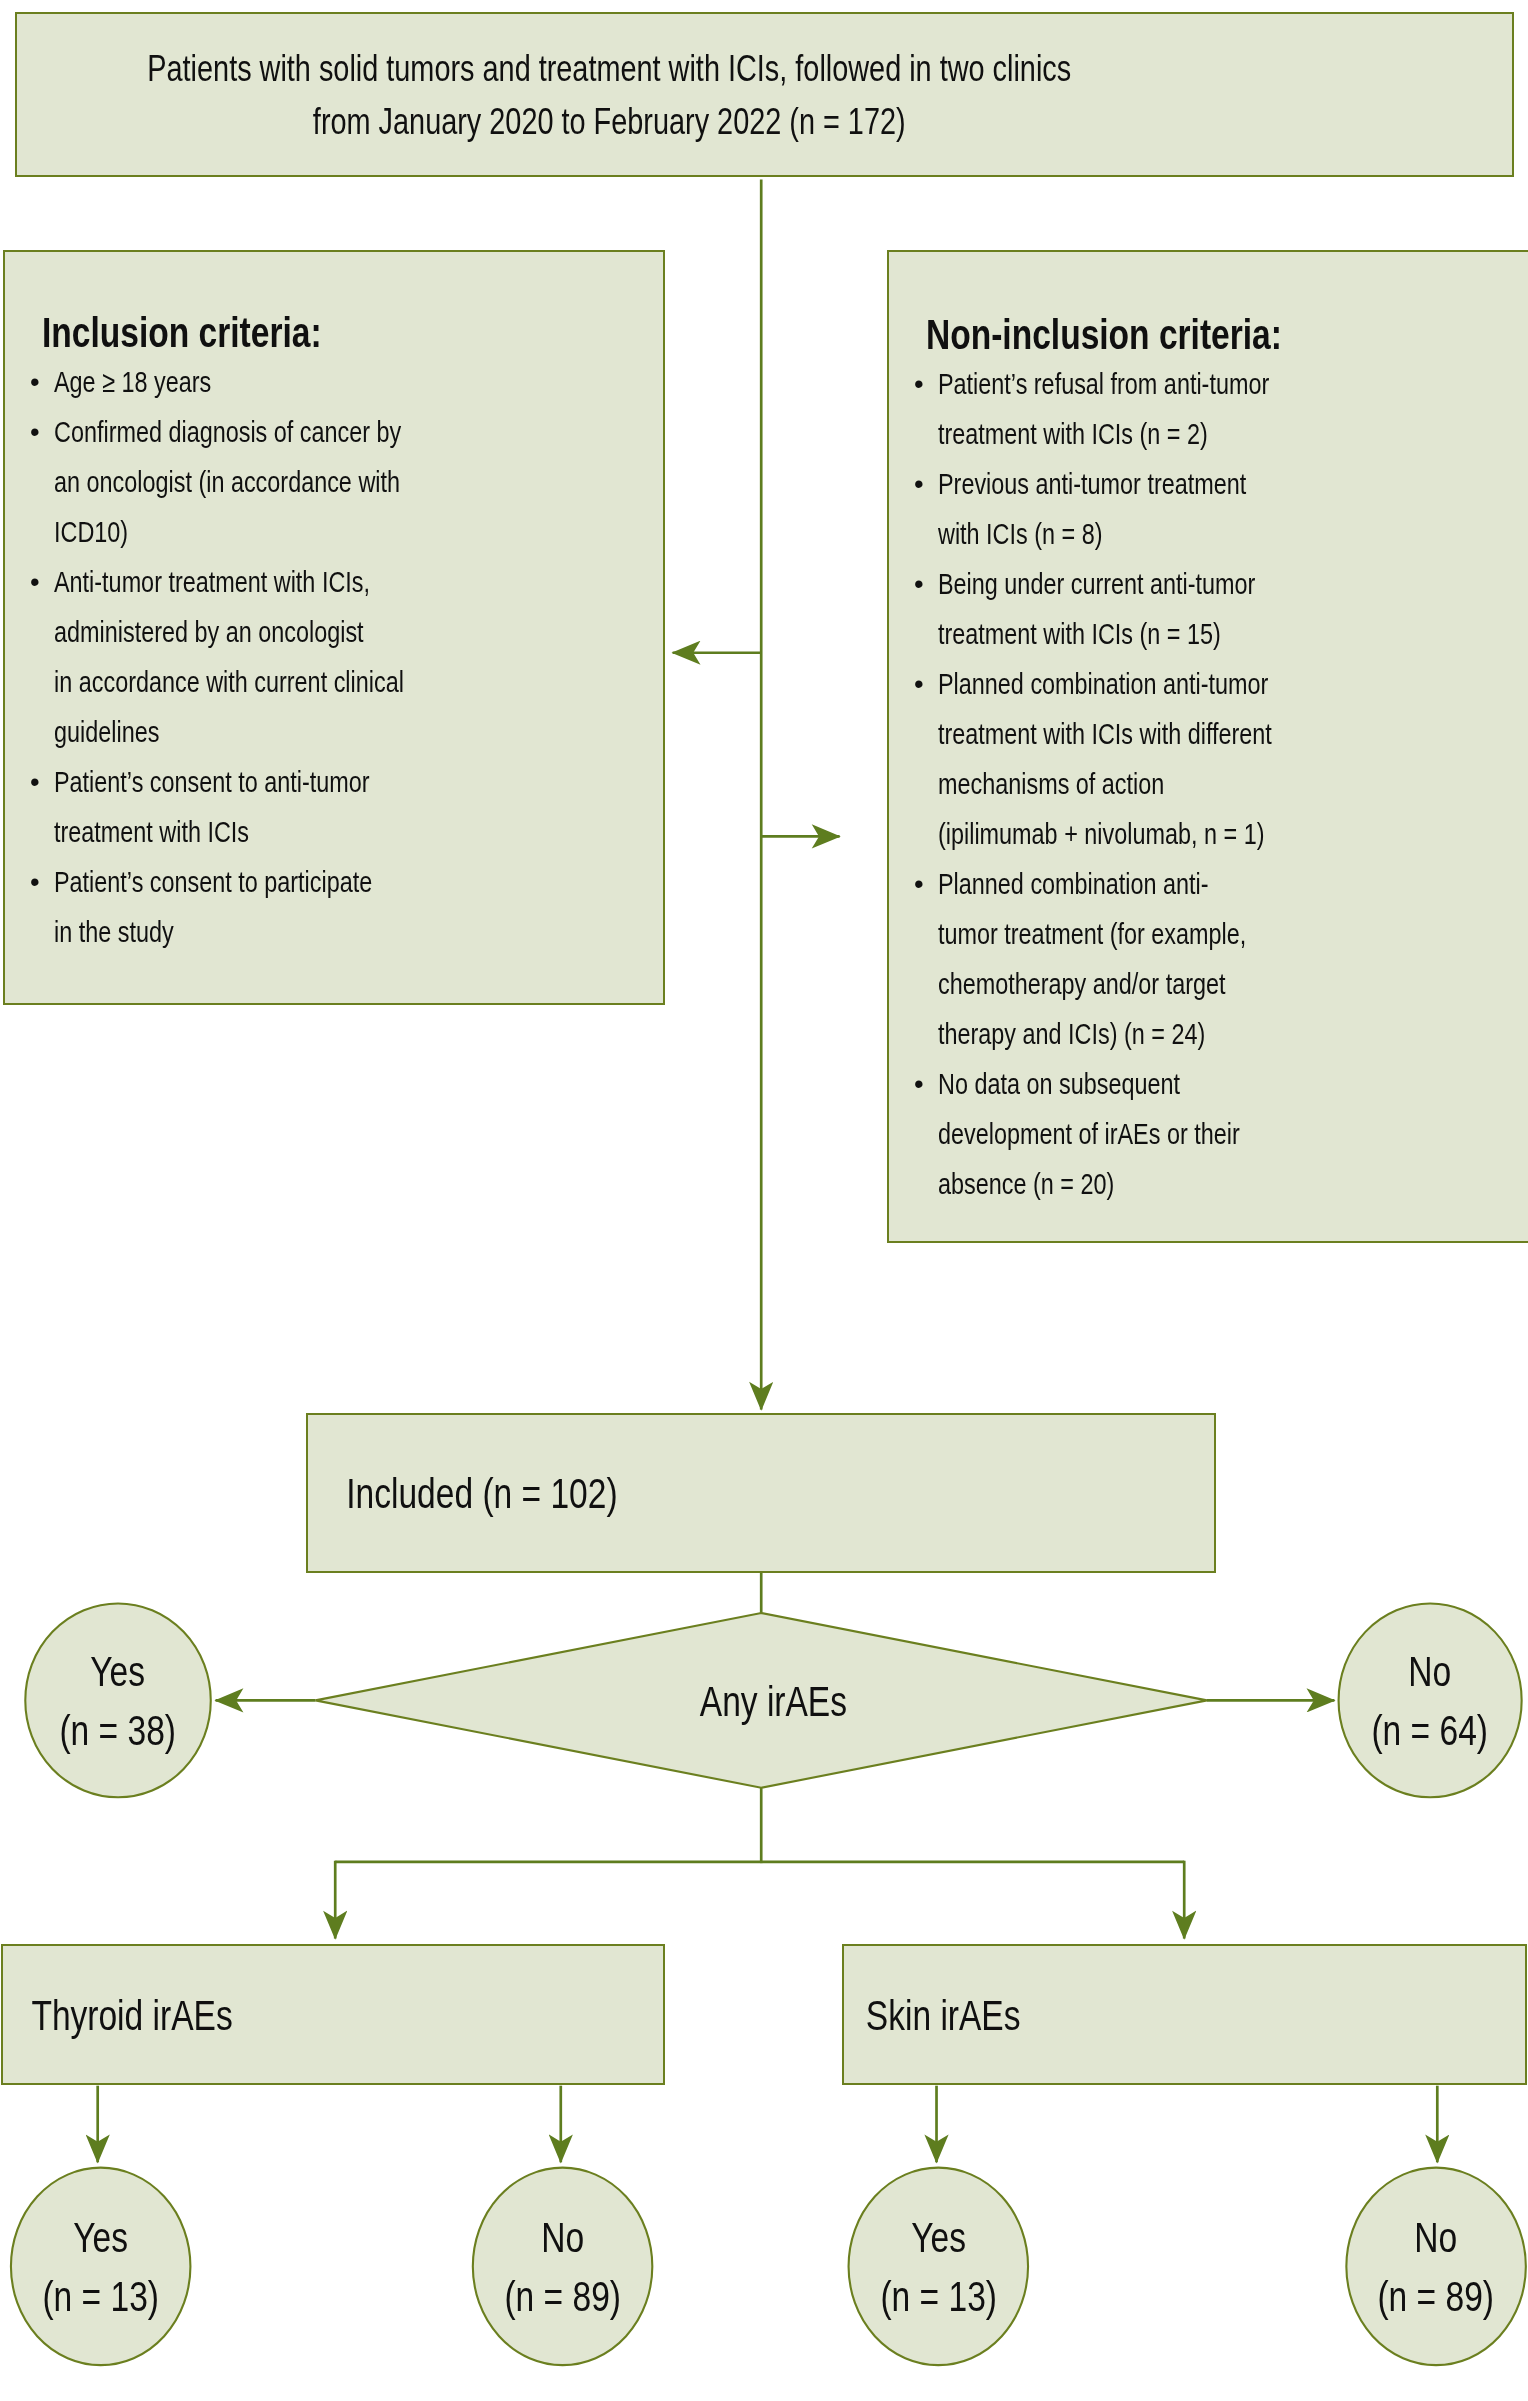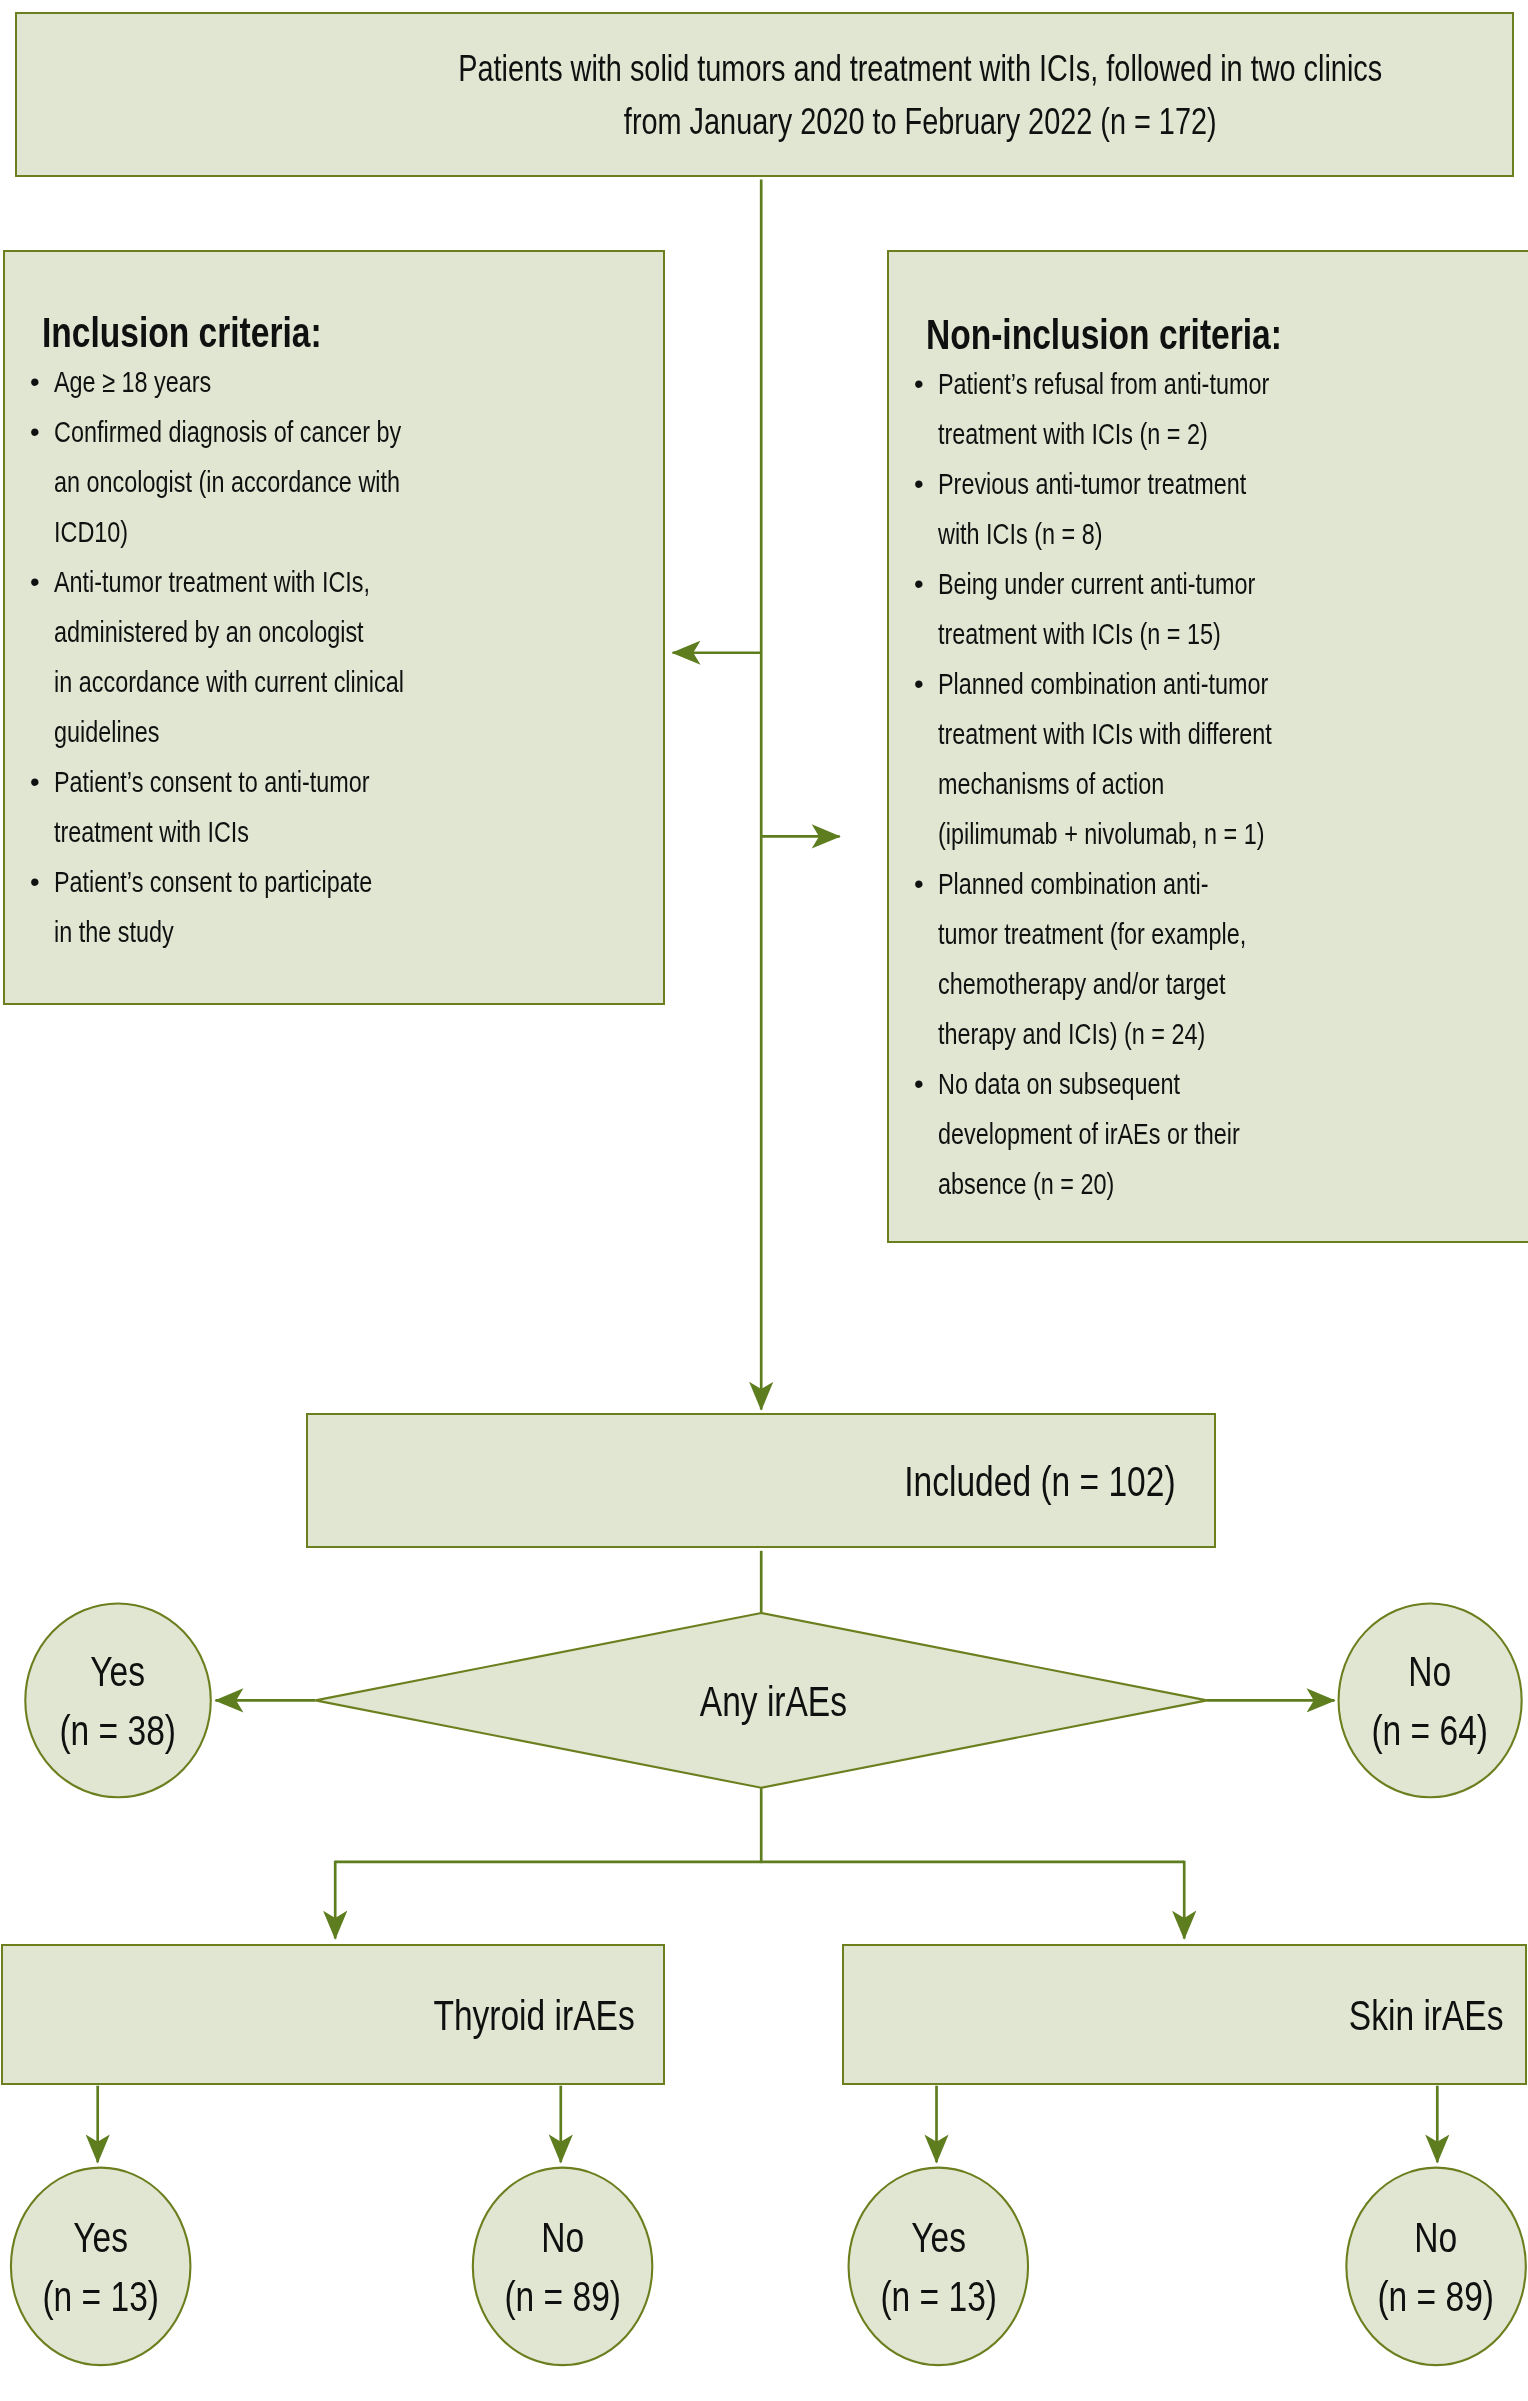--- a/index.html
+++ b/index.html
@@ -14,21 +14,21 @@
 
   svg.overlay { position: absolute; left: 0; top: 0; z-index: 1; }
   .edge { stroke: var(--line); stroke-width: 4.5px; fill: none; }
   .ah   { fill: var(--line); }
   .shape { fill: var(--fill); stroke: var(--border); stroke-width: 3.5px; }
 
   .box {
     position: absolute; z-index: 2; box-sizing: border-box;
     background: var(--fill); border: 2.4px solid var(--border);
   }
-  .label-box { display: flex; align-items: center; justify-content: flex-end; }
+  .label-box { display: flex; align-items: center; justify-content: flex-start; }
 
   .cond {
     display: inline-block;
     transform: scaleX(0.78);
     white-space: pre-line;
   }
   .cond.left  { transform-origin: 0 0; white-space: pre; }
   .cond.center{ transform-origin: 50% 50%; text-align: center; }
 
   .title-text  { font-size: 37px; line-height: 53px; }
@@ -166,21 +166,21 @@
       </li>
         <li class="crit-item">
         <span class="bullet">•</span>
         <span class="li-text"><span class="cond left">No data on subsequent
 development of irAEs or their
 absence (n = 20)</span></span>
       </li>
       </ul>
   </div>
 
-  <div class="box label-box" style="left:306px; top:1413px; width:910px; height:135px;padding-left:36px;">
+  <div class="box label-box" style="left:306px; top:1413px; width:910px; height:160px;">
     <span class="cond center box-label">Included (n = 102)</span>
   </div>
 
   <div class="node-label" style="left:474px; top:1641px; width:598px; height:120px;">
     <span class="cond center box-label">Any irAEs</span>
   </div>
 
   <div class="node-label" style="left:28px; top:1611px; width:180px; height:180px;">
     <span class="cond center node-label-text">Yes
 (n = 38)</span>

